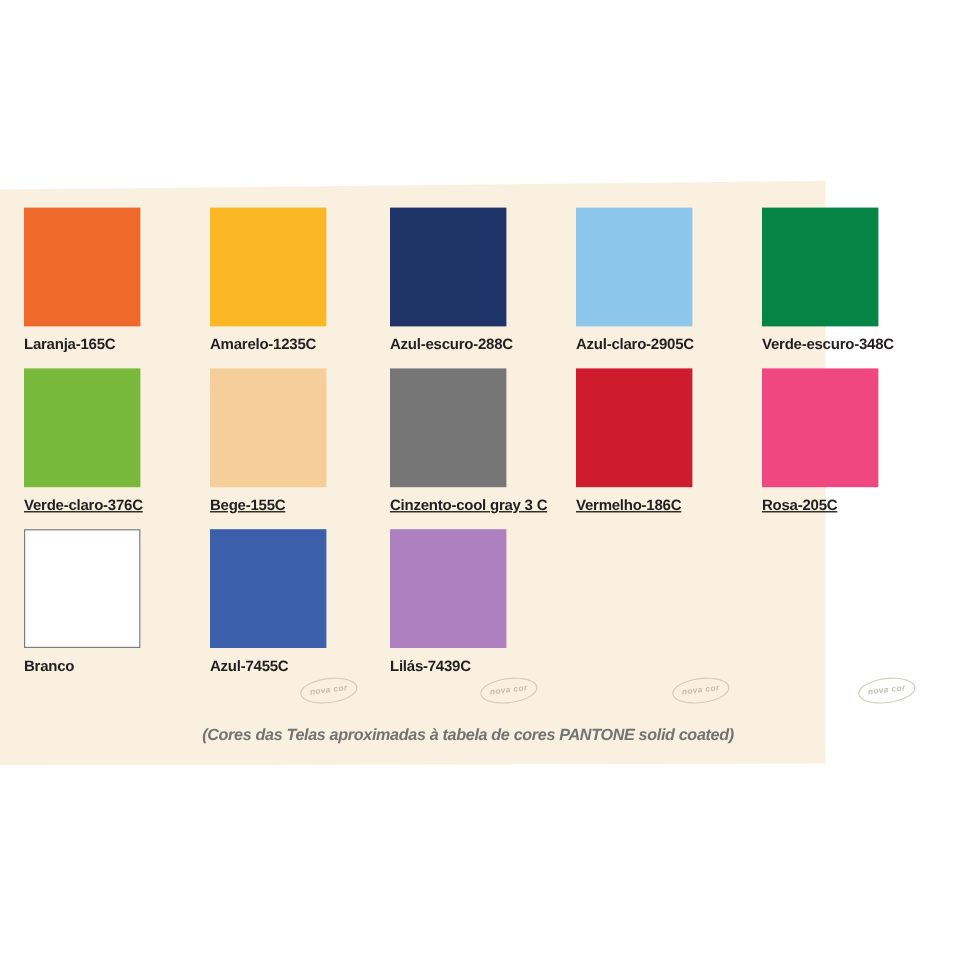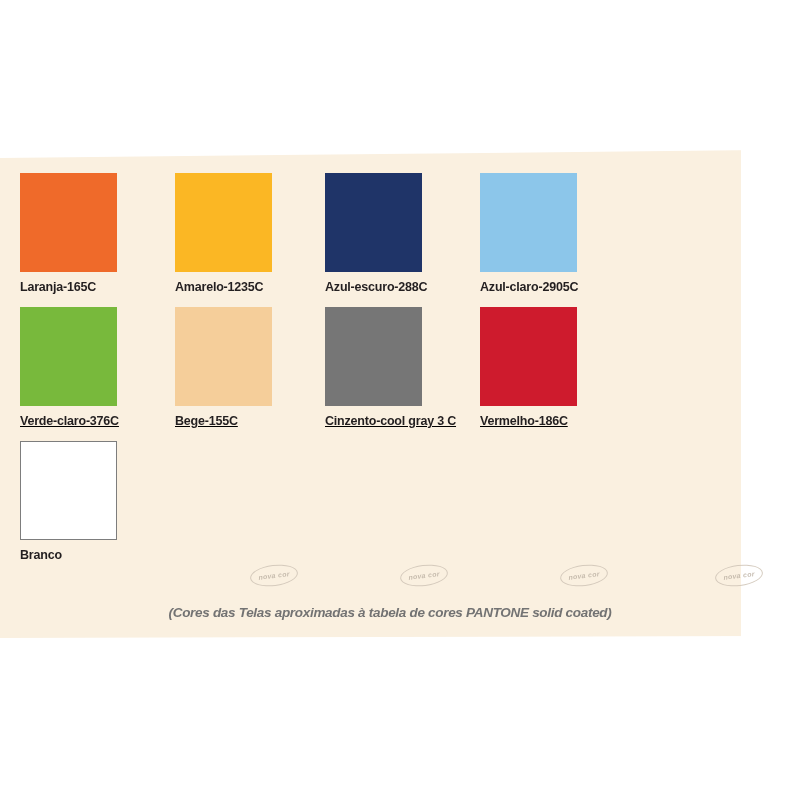--- a/index.html
+++ b/index.html
@@ -5,21 +5,21 @@
   html,body{margin:0;padding:0;}
   body{
     width:800px;height:800px;background:#ffffff;overflow:hidden;
     font-family:"Liberation Sans", sans-serif;
     -webkit-font-smoothing:antialiased;
   }
   #stage{position:relative;width:800px;height:800px;}
 
   
   .card{
-    position:absolute;left:0;top:150px;width:741px;height:488px;
+    position:absolute;left:0;top:150px;width:688px;height:488px;
     background:#faf0e0;
     
     clip-path:polygon(0 8px, 760px 0px, 800px 2px, 784px 486px, 0 488px);
   }
   .card-inner{position:absolute;inset:0;}
 
   
   .grid{position:absolute;left:0;top:0;width:800px;height:488px;}
   .cell{position:absolute;width:108px;}
   .swatch{
@@ -71,41 +71,57 @@
           <div class="label">Amarelo-1235C</div>
         </div>
         <div class="cell r1 c3">
           <span class="swatch" style="background: rgb(31, 52, 104);"></span>
           <div class="label">Azul-escuro-288C</div>
         </div>
         <div class="cell r1 c4">
           <span class="swatch" style="background: rgb(140, 198, 234);"></span>
           <div class="label">Azul-claro-2905C</div>
         </div>
+        <div class="cell r1 c5">
+          <span class="swatch" style="background: rgb(4, 133, 69);"></span>
+          <div class="label">Verde-escuro-348C</div>
+        </div>
 
         <div class="cell r2 c1">
           <span class="swatch" style="background: rgb(120, 185, 60);"></span>
           <div class="label">Verde-claro-376C</div>
         </div>
         <div class="cell r2 c2">
           <span class="swatch" style="background: rgb(245, 206, 154);"></span>
           <div class="label">Bege-155C</div>
         </div>
         <div class="cell r2 c3">
           <span class="swatch" style="background: rgb(118, 118, 118);"></span>
           <div class="label">Cinzento-cool gray 3 C</div>
         </div>
         <div class="cell r2 c4">
           <span class="swatch" style="background: rgb(206, 27, 45);"></span>
           <div class="label">Vermelho-186C</div>
         </div>
+        <div class="cell r2 c5">
+          <span class="swatch" style="background: rgb(239, 72, 128);"></span>
+          <div class="label">Rosa-205C</div>
+        </div>
 
         <div class="cell r3 c1">
           <span class="swatch bordered" style="background: rgb(255, 255, 255);"></span>
           <div class="label">Branco</div>
+        </div>
+        <div class="cell r3 c2">
+          <span class="swatch" style="background: rgb(60, 95, 171);"></span>
+          <div class="label">Azul-7455C</div>
+        </div>
+        <div class="cell r3 c3">
+          <span class="swatch" style="background: rgb(175, 128, 192);"></span>
+          <div class="label">Lilás-7439C</div>
         </div>
       </div>
 
       <div class="wm" style="left:250px;top:415px;">nova cor</div>
       <div class="wm" style="left:400px;top:415px;">nova cor</div>
       <div class="wm" style="left:560px;top:415px;">nova cor</div>
       <div class="wm" style="left:715px;top:415px;">nova cor</div>
 
       <div class="caption">(Cores das Telas aproximadas à tabela de cores PANTONE  solid coated)</div>
 

